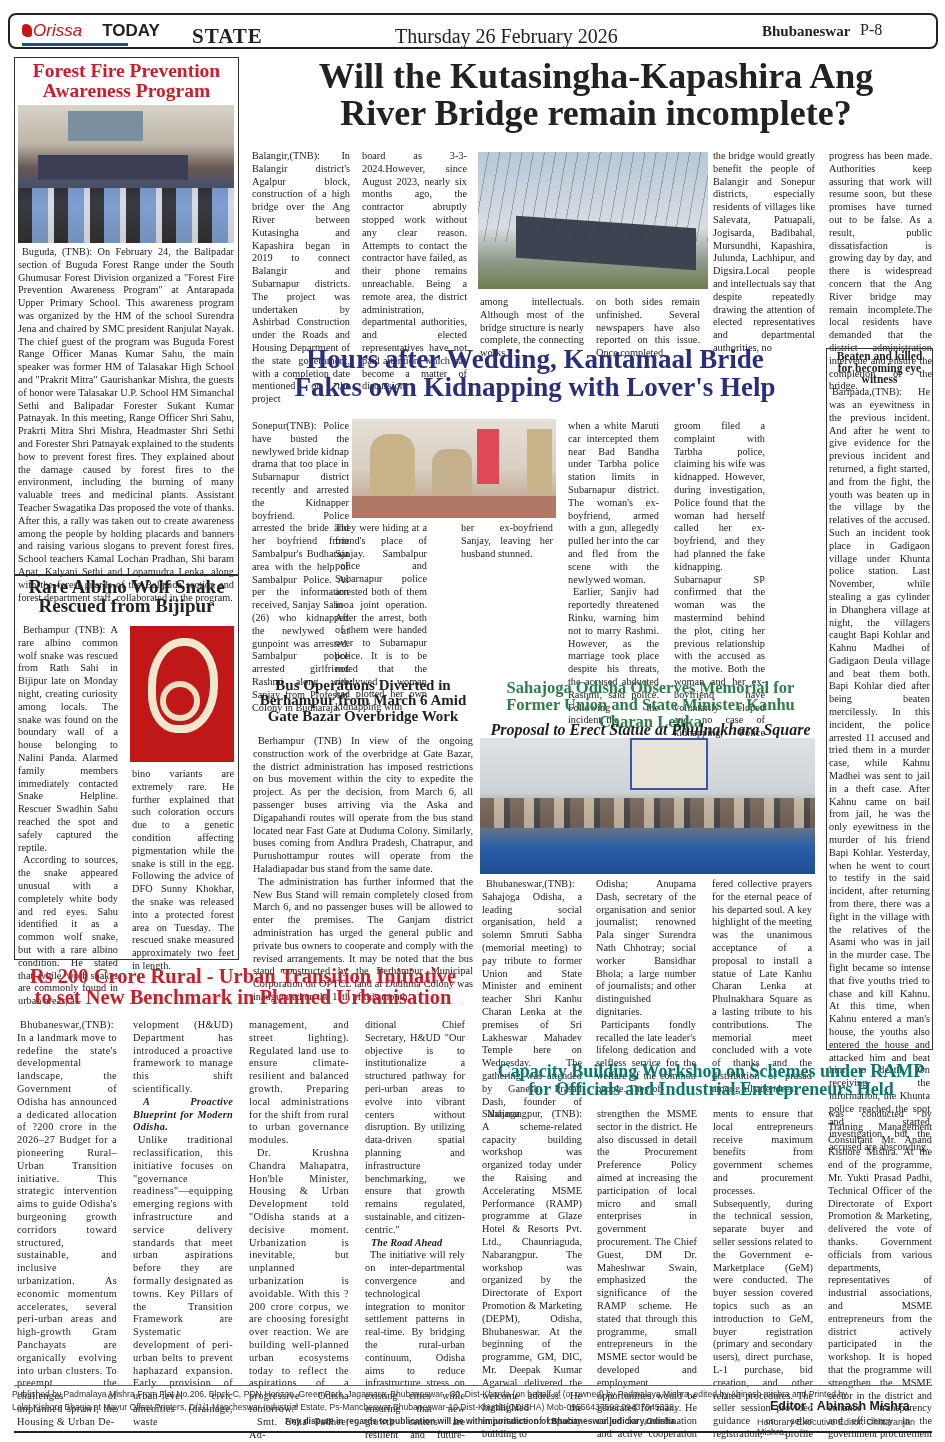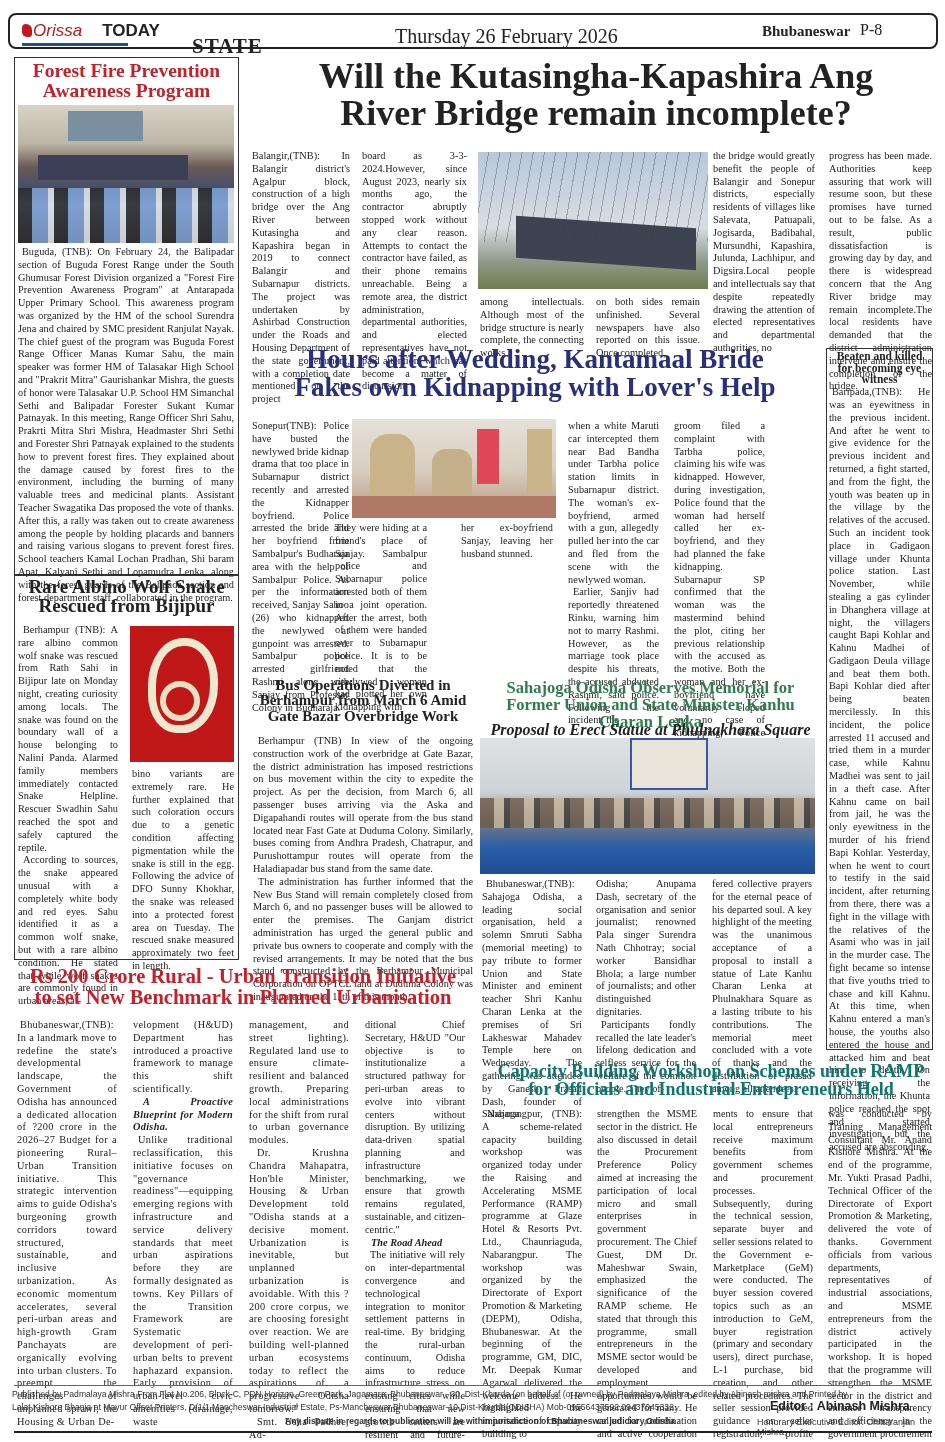--- a/index.html
+++ b/index.html
@@ -5,21 +5,21 @@
   * { box-sizing: border-box; margin: 0; padding: 0; }
   html, body { width: 945px; height: 1442px; background: #fff; overflow: hidden; }
   body { font-family: "Liberation Serif", serif; color: #222; position: relative; }
   .abs { position: absolute; }
   .masthead { left: 8px; top: 13px; width: 930px; height: 36px; border: 2px solid #222; border-radius: 8px; }
   .logo { left: 12px; top: 6px; font-family: "Liberation Sans", sans-serif; font-size: 17px; }
   .logo .o { color: #c4161c; font-style: italic; font-weight: normal; }
   .logo .t { font-weight: bold; color: #222; padding-left: 20px; }
   .logo-bar { left: 12px; top: 28px; width: 106px; height: 3px; background: #1f4e8c; }
   .logo-map { display:inline-block; width:10px; height:13px; background:#c4161c; border-radius: 4px 6px 3px 5px; margin-right:1px; vertical-align:-1px; }
-  .section { left: 182px; top: 9px; font-size: 21px; font-weight: bold; letter-spacing: 1px; margin-top: 10px; }
+  .section { left: 182px; top: 9px; font-size: 21px; font-weight: bold; letter-spacing: 1px; }
   .date { left: 385px; top: 10px; font-size: 20px; font-weight: normal; }
   .city { left: 752px; top: 8px; font-size: 15px; font-weight: bold; }
   .page { left: 850px; top: 6px; font-size: 16px; }
   .box { border: 1.5px solid #333; }
   .head { font-weight: bold; text-align: center; line-height: 1.02; }
   .body { font-size: 10.3px; line-height: 12.8px; text-align: justify; hyphens: auto; }
   .col { position: absolute; }
   p.ind { text-indent: 5px; }
   .photo { position: absolute; overflow: hidden; }
   .rule { position: absolute; height: 1px; background: #555; }

